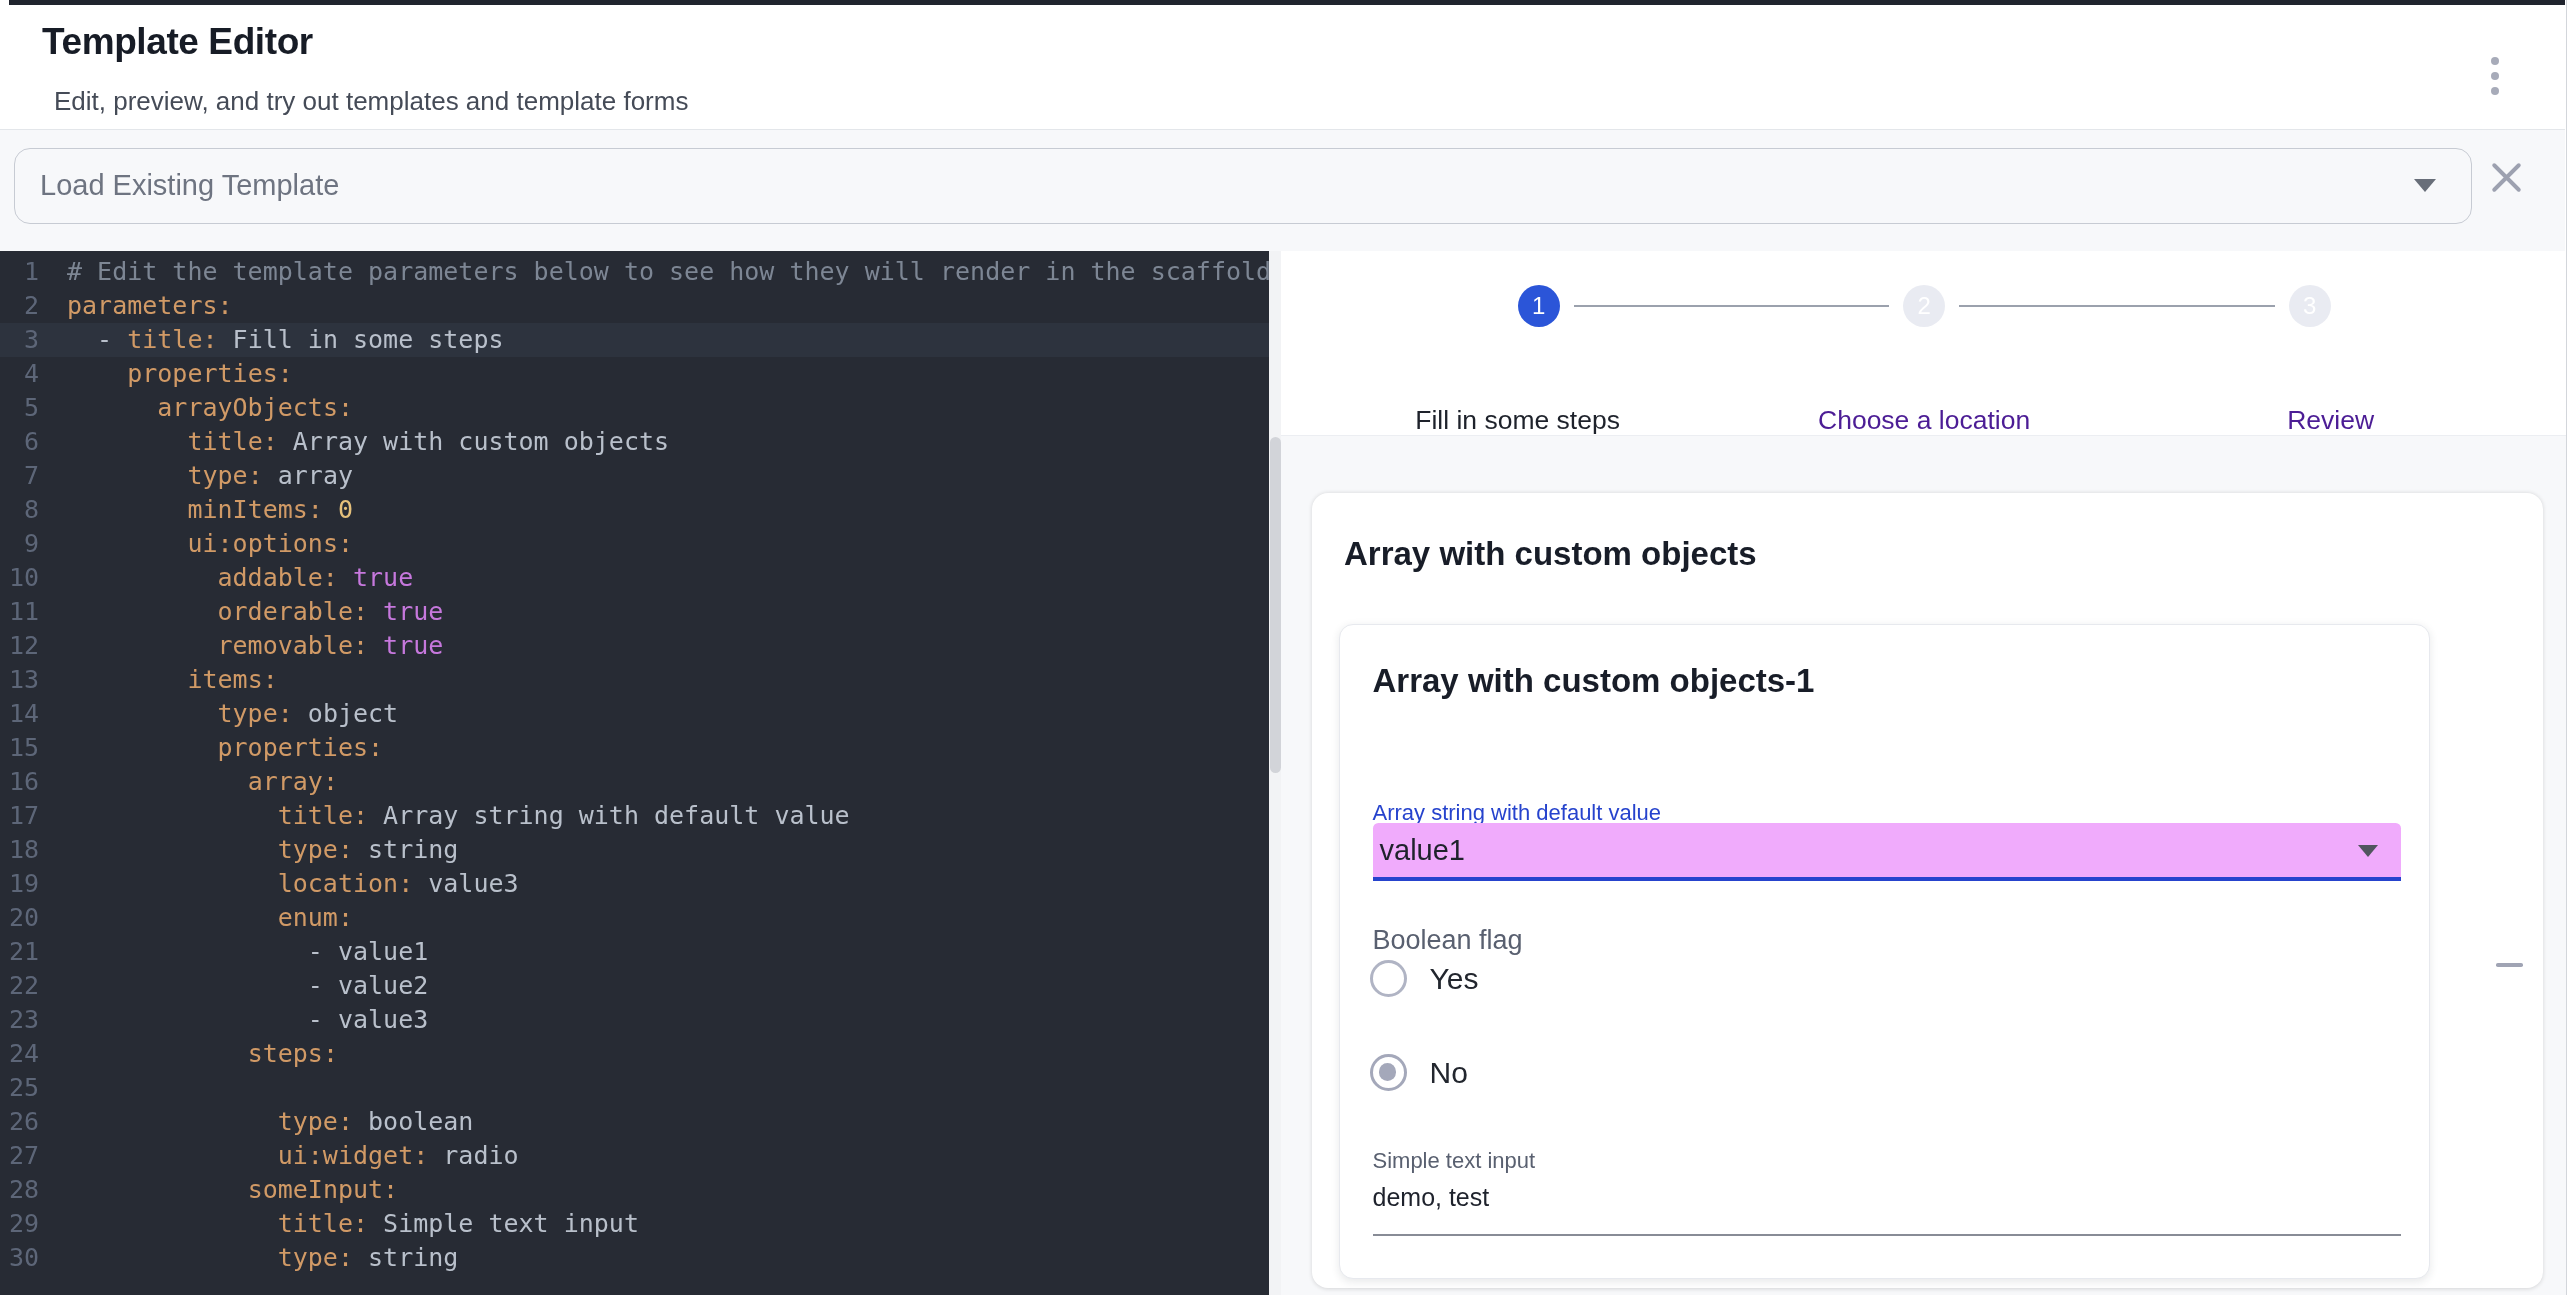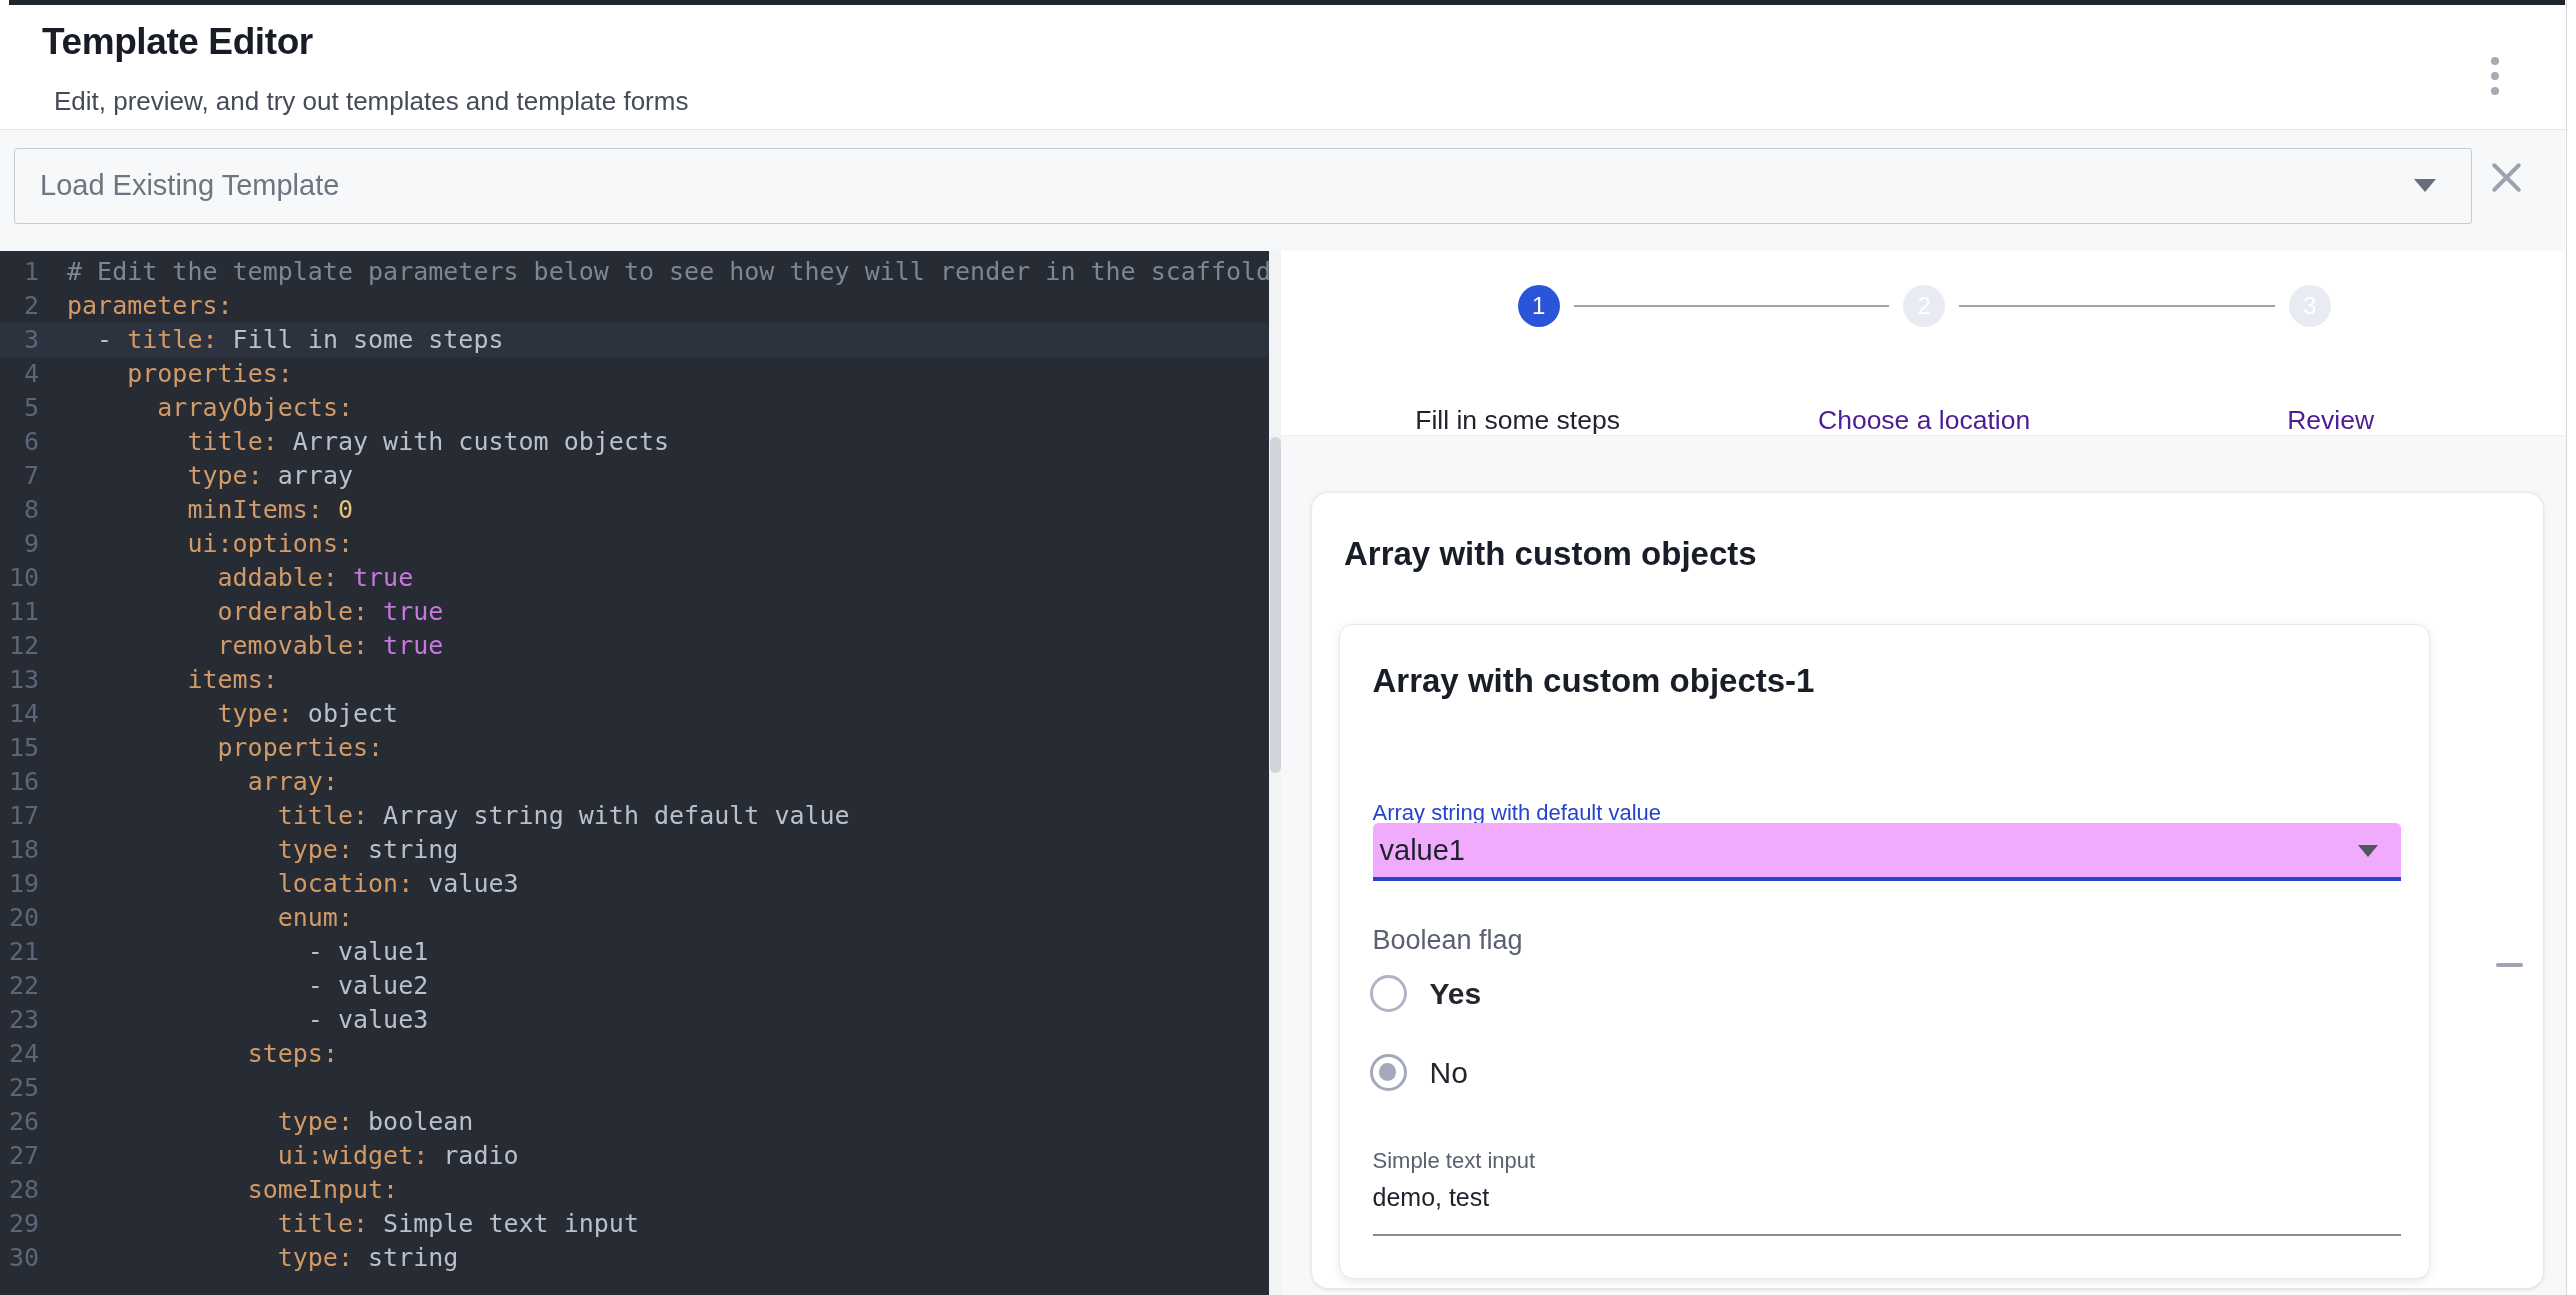--- a/index.html
+++ b/index.html
@@ -11,21 +11,21 @@
   
   .top-edge{position:absolute;top:0;left:8.8px;right:10.6px;height:5.3px;background:#20242e;}
   
   .header{position:absolute;top:5.3px;left:0;right:10.6px;height:124px;background:#fff;}
   .page-title{position:absolute;left:42px;top:16px;font-size:37px;font-weight:700;color:#171c26;letter-spacing:-0.4px;}
   .page-subtitle{position:absolute;left:54px;top:81px;font-size:26px;color:#454b57;}
   .kebab{position:absolute;right:49px;top:42px;width:42px;height:57px;display:flex;flex-direction:column;align-items:center;justify-content:center;gap:7px;cursor:pointer;background:none;border:none;}
   .kebab .dot{width:8px;height:8px;border-radius:50%;background:#a7abb9;}
   
   .load-row{position:absolute;top:129px;left:0;right:10.6px;height:122px;background:#f7f8fa;border-top:0.9px solid #e3e6ea;}
-  .load-select{position:absolute;left:14px;top:17.7px;width:2458px;height:76px;border:1.8px solid #c7cbd3;border-radius:3px;box-sizing:border-box;cursor:pointer;}
+  .load-select{position:absolute;left:14px;top:17.7px;width:2458px;height:76px;border:1.8px solid #c7cbd3;border-radius:16px;box-sizing:border-box;cursor:pointer;}
   .load-label{position:absolute;left:25px;top:0;height:72px;line-height:72px;font-size:29px;color:#6e7481;}
   .load-caret{position:absolute;right:35px;top:30px;width:0;height:0;border-left:11.5px solid transparent;border-right:11.5px solid transparent;border-top:13.3px solid #686e79;}
   .load-clear{position:absolute;right:34px;top:23px;width:49px;height:49px;background:none;border:none;cursor:pointer;padding:0;}
   
   .main{position:absolute;top:251px;left:0;right:0;bottom:0;}
   .editor{position:absolute;left:0;top:0;width:1269px;height:100%;background:#272b34;overflow:hidden;padding-top:4.4px;box-sizing:border-box;}
   .code-line{height:34px;line-height:34px;white-space:pre;font-family:"DejaVu Sans Mono",monospace;font-size:25px;display:flex;}
   .code-line.active{background:#2d333e;}
   .gutter{flex:0 0 39px;text-align:right;color:#5d6678;}
   .code-text{padding-left:28px;color:#b9c0cb;}
@@ -165,21 +165,21 @@
           <h3 class="item-title">Array with custom objects-1</h3>
 
           <div class="fld-label-blue">Array string with default value</div>
           <div class="select-box">
             <span class="select-value">value1</span>
             <span class="select-caret"></span>
           </div>
 
           <div class="fld-label-gray">Boolean flag</div>
           <div>
-              <div class="radio-row" style="top: 349px; font-weight: bold;">
+              <div class="radio-row" style="top: 334px;">
                 <span class="radio-circle"></span>
                 <span class="radio-label">Yes</span>
               </div>
               <div class="radio-row" style="top: 428px;">
                 <span class="radio-circle selected">
                   <span class="radio-dot"></span>
                 </span>
                 <span class="radio-label">No</span>
               </div>
             </div>

